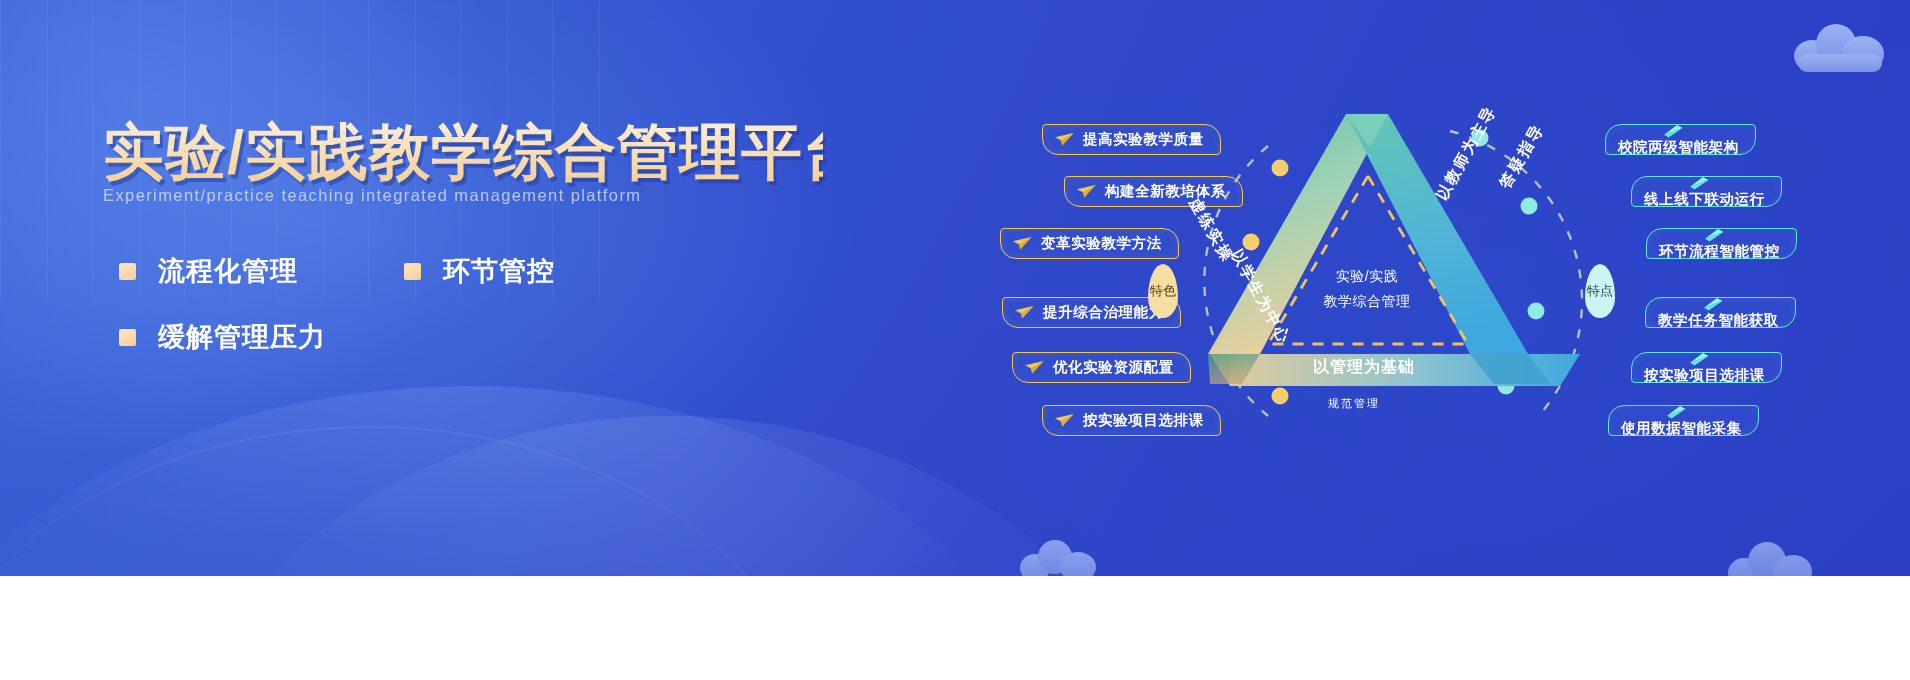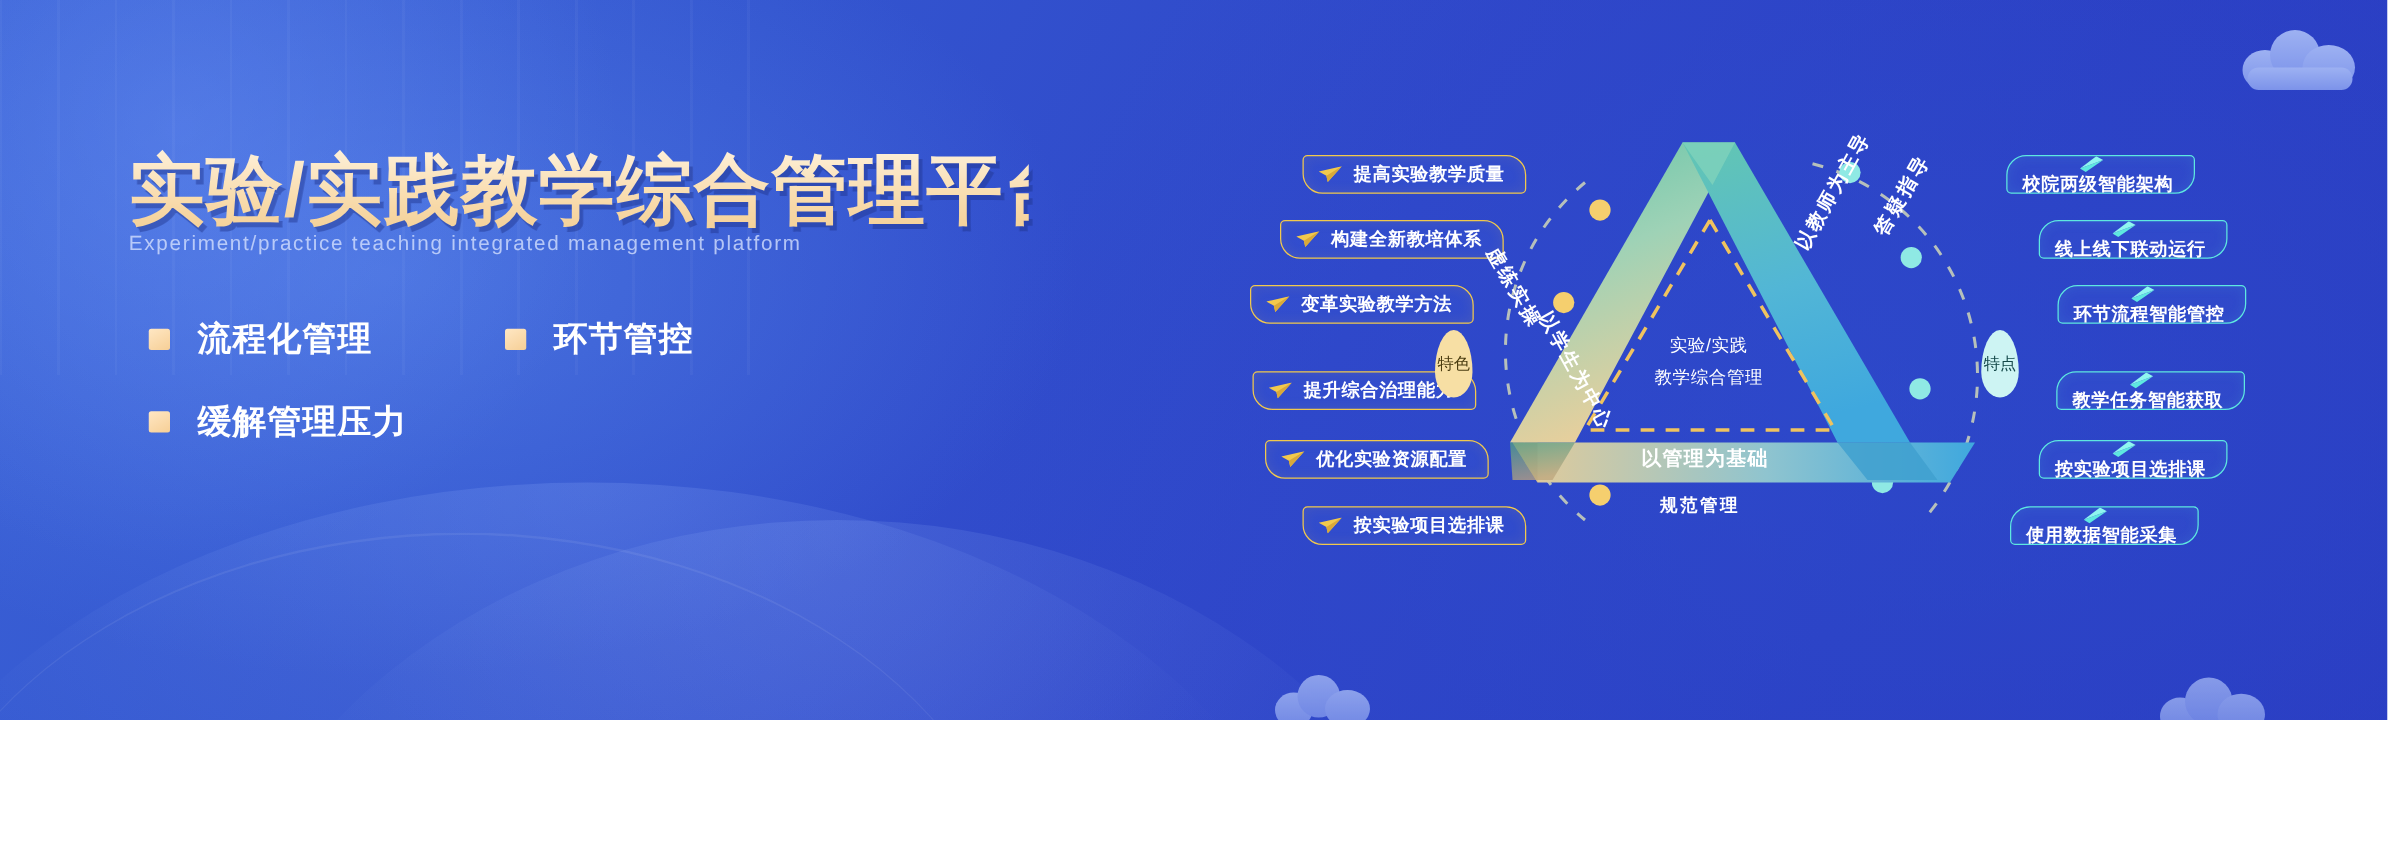--- a/index.html
+++ b/index.html
@@ -128,21 +128,21 @@
   .leaf-cyan { background: #cdf4f3; color:#14494a; }
 
   .tri-center {
     position: absolute; text-align: center; color: #ffffff;
     font-size: 14px; font-weight: 400; line-height: 1.75; letter-spacing: .5px;
   }
   .tri-base-label {
     position: absolute; color: #ffffff; font-size: 16px; font-weight: 700; letter-spacing: 1px;
   }
   .below-label {
-    position: absolute; color: #ffffff; font-size: 14px; font-weight: 700; letter-spacing: 2px;
+    position: absolute; color: #ffffff; font-size: 11px; font-weight: 400; letter-spacing: 2px;
   }
   .side-label {
     position: absolute; color: #ffffff; font-size: 15.5px; font-weight: 700; letter-spacing: 2px;
     white-space: nowrap;
   }
   .arc-label {
     position: absolute; color: #ffffff; font-size: 15.5px; font-weight: 700; letter-spacing: 2.5px;
     white-space: nowrap;
   }
 </style>
@@ -200,21 +200,21 @@
 
   <div class="pill pill-gold" style="left:1042px; top:124px;">
     <span class="pi">
       <svg width="19" height="13" viewBox="0 0 19 13">
           <path d="M0 4.2 L18.5 0 L7.2 12.6 L6.1 7.6 Z" fill="#f2c94c"></path>
           <path d="M6.1 7.6 L18.5 0 L7.2 12.6 Z" fill="#d9a93a"></path>
         </svg>
     </span>
     <span>提高实验教学质量</span>
   </div>
-  <div class="pill pill-gold" style="left:1024px; top:176px;">
+  <div class="pill pill-gold" style="left:1064px; top:176px;">
     <span class="pi">
       <svg width="19" height="13" viewBox="0 0 19 13">
           <path d="M0 4.2 L18.5 0 L7.2 12.6 L6.1 7.6 Z" fill="#f2c94c"></path>
           <path d="M6.1 7.6 L18.5 0 L7.2 12.6 Z" fill="#d9a93a"></path>
         </svg>
     </span>
     <span>构建全新教培体系</span>
   </div>
   <div class="pill pill-gold" style="left:1000px; top:228px;">
     <span class="pi">

